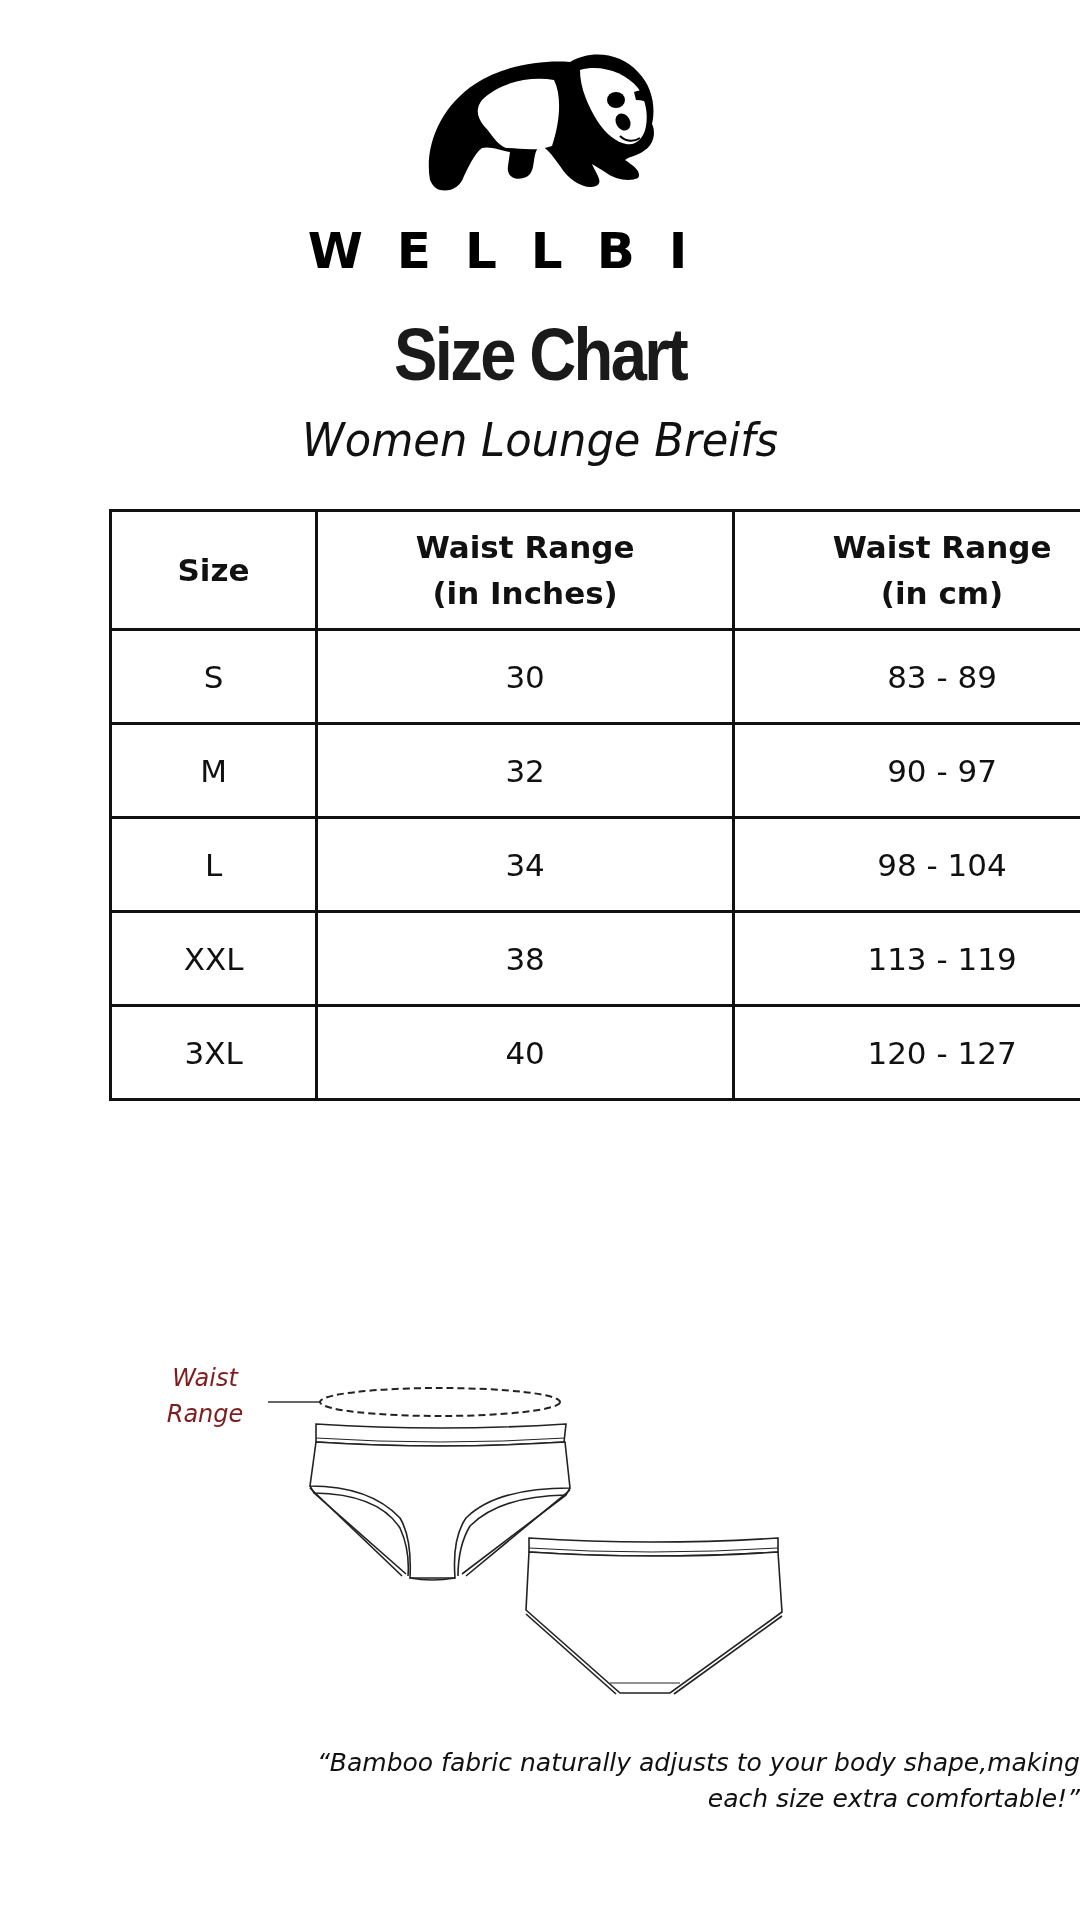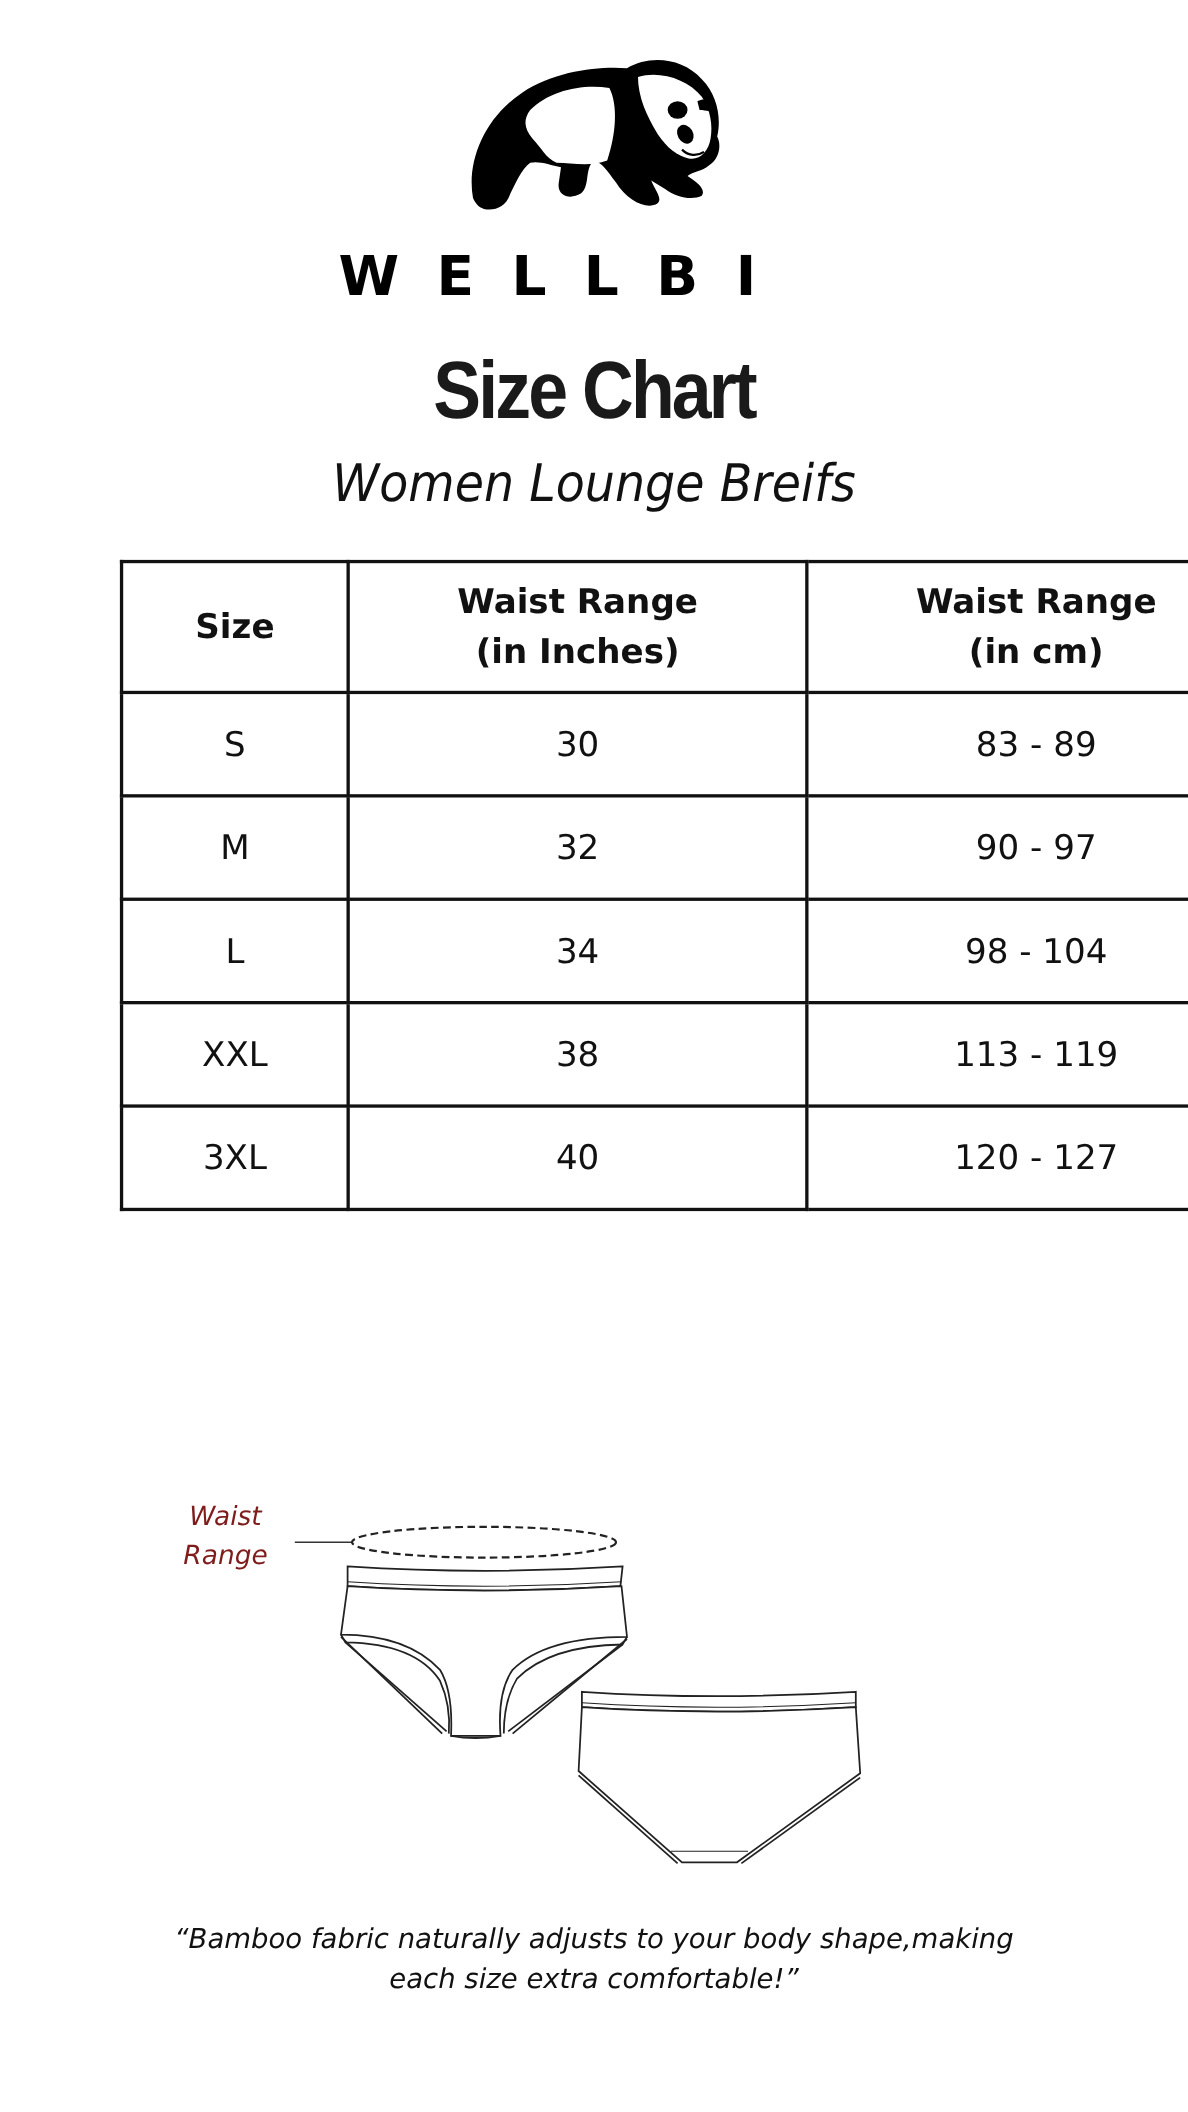--- a/index.html
+++ b/index.html
@@ -11,21 +11,21 @@
   #subtitle { left:0; width:1080px; top:412px; text-align:center; font-family:"DejaVu Sans", sans-serif; font-style:italic; font-size:47px; color:#111; transform:scaleX(0.92); }
   table#size-table { position:absolute; left:109px; top:509px; width:1043px; border-collapse:collapse; }
   #size-table td, #size-table th { border:3px solid #111; text-align:center; vertical-align:middle; font-family:"DejaVu Sans", sans-serif; color:#111; }
   #size-table th { height:114px; font-weight:bold; font-size:31px; line-height:46px; }
   #size-table td { height:89px; font-size:31px; font-weight:normal; }
   #size-table .c1 { width:173px; }
   #size-table .c2 { width:355px; }
   #size-table .c3 { width:355px; }
   #waist-label { left:150px; top:1360px; width:110px; text-align:center; font-family:"DejaVu Sans", sans-serif; font-style:italic; font-size:24px; line-height:36px; color:#7f1d1d; }
   #illustration { left:260px; top:1378px; width:540px; height:330px; }
-  #quote { left:0; width:1080px; top:1745px; text-align:center; font-family:"DejaVu Sans", sans-serif; font-style:italic; font-size:25px; line-height:36px; color:#111; }
+  #quote { left:0; width:1080px; top:1745px; text-align:right; font-family:"DejaVu Sans", sans-serif; font-style:italic; font-size:25px; line-height:36px; color:#111; }
 </style>
 </head>
 <body>
 
 <div id="logo" class="abs">
   <svg viewBox="0 0 240 148" width="240" height="148">
 
     <path d="M10 128 C4 95 20 55 55 32 C85 12 125 8 150 10 C170 -2 200 0 218 20 C232 34 236 55 232 72 C236 80 234 92 225 98 C218 104 210 104 205 108 C214 114 222 120 218 126 C210 130 195 128 185 120 L172 112 C176 122 184 130 176 134 C166 138 150 130 140 114 C130 100 124 92 118 96 C112 104 116 118 108 124 C98 130 86 126 88 114 L90 100 C80 98 70 94 62 96 C54 102 48 116 44 124 C40 136 30 140 20 138 C14 136 12 132 10 128 Z" fill="#000"></path>
 
     <path d="M62 48 C80 30 110 24 134 28 C142 44 140 70 132 94 C116 100 100 96 86 96 C76 92 72 82 64 74 C56 64 56 56 62 48 Z" fill="#fff"></path>

